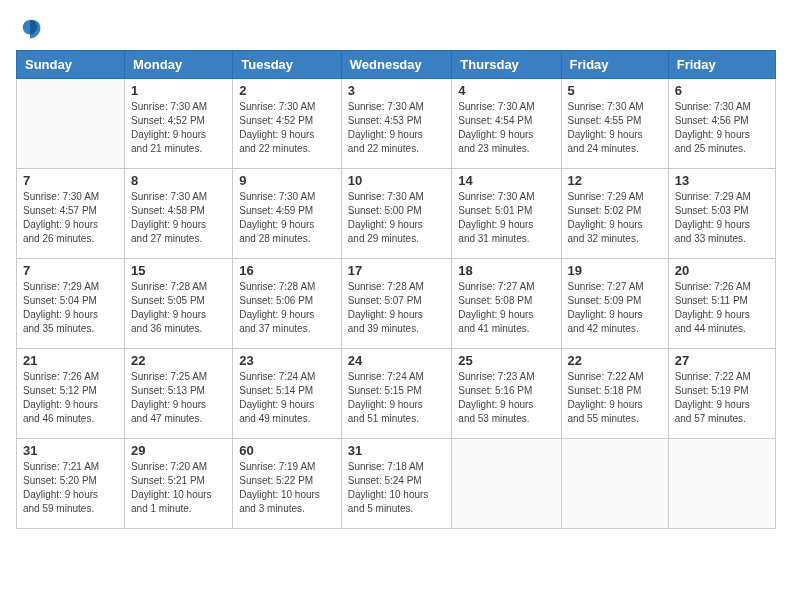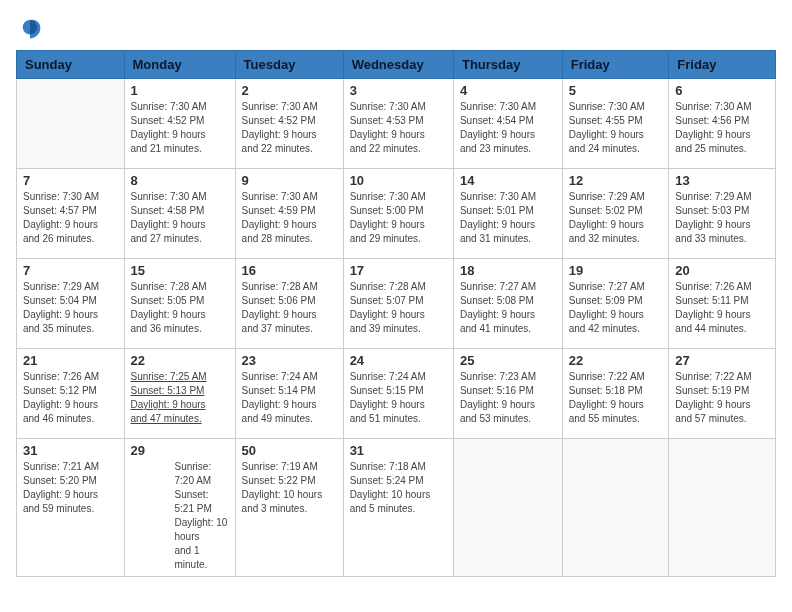--- a/index.html
+++ b/index.html
@@ -47,21 +47,21 @@
       font-size: 16px;
       color: #555;
     }
     .calendar-table {
       width: 100%;
       border-collapse: collapse;
       border: 1px solid #ccc;
     }
     .calendar-table th {
       background-color: #3a7fc1;
-      color: #0f172a;
+      color: #ffffff;
       text-align: left;
       padding: 6px 8px;
       font-size: 13px;
       font-weight: bold;
       border: 1px solid #2d6ea8;
     }
     .calendar-table td {
       vertical-align: top;
       border: 1px solid #ccc;
       padding: 4px 6px;
@@ -269,21 +269,21 @@
       <tr>
         <td>
           <span class="day-number">21</span>
           <div class="day-info" style="white-space: pre-line;">Sunrise: 7:26 AM
 Sunset: 5:12 PM
 Daylight: 9 hours
 and 46 minutes.</div>
         </td>
         <td>
           <span class="day-number">22</span>
-          <div class="day-info" style="white-space: pre-line; text-decoration: underline;">Sunrise: 7:25 AM
+          <div class="day-info" style="white-space: pre-line;">Sunrise: 7:25 AM
 Sunset: 5:13 PM
 Daylight: 9 hours
 and 47 minutes.</div>
         </td>
         <td>
           <span class="day-number">23</span>
           <div class="day-info" style="white-space: pre-line;">Sunrise: 7:24 AM
 Sunset: 5:14 PM
 Daylight: 9 hours
 and 49 minutes.</div>
@@ -320,27 +320,27 @@
       <tr>
         <td>
           <span class="day-number">31</span>
           <div class="day-info" style="white-space: pre-line;">Sunrise: 7:21 AM
 Sunset: 5:20 PM
 Daylight: 9 hours
 and 59 minutes.</div>
         </td>
         <td>
           <span class="day-number">29</span>
-          <div class="day-info" style="white-space: pre-line; margin-left: 44px;">Sunrise: 7:20 AM
+          <div class="day-info" style="white-space: pre-line;">Sunrise: 7:20 AM
 Sunset: 5:21 PM
 Daylight: 10 hours
 and 1 minute.</div>
         </td>
         <td>
-          <span class="day-number">50</span>
+          <span class="day-number">60</span>
           <div class="day-info" style="white-space: pre-line;">Sunrise: 7:19 AM
 Sunset: 5:22 PM
 Daylight: 10 hours
 and 3 minutes.</div>
         </td>
         <td>
           <span class="day-number">31</span>
           <div class="day-info" style="white-space: pre-line;">Sunrise: 7:18 AM
 Sunset: 5:24 PM
 Daylight: 10 hours

